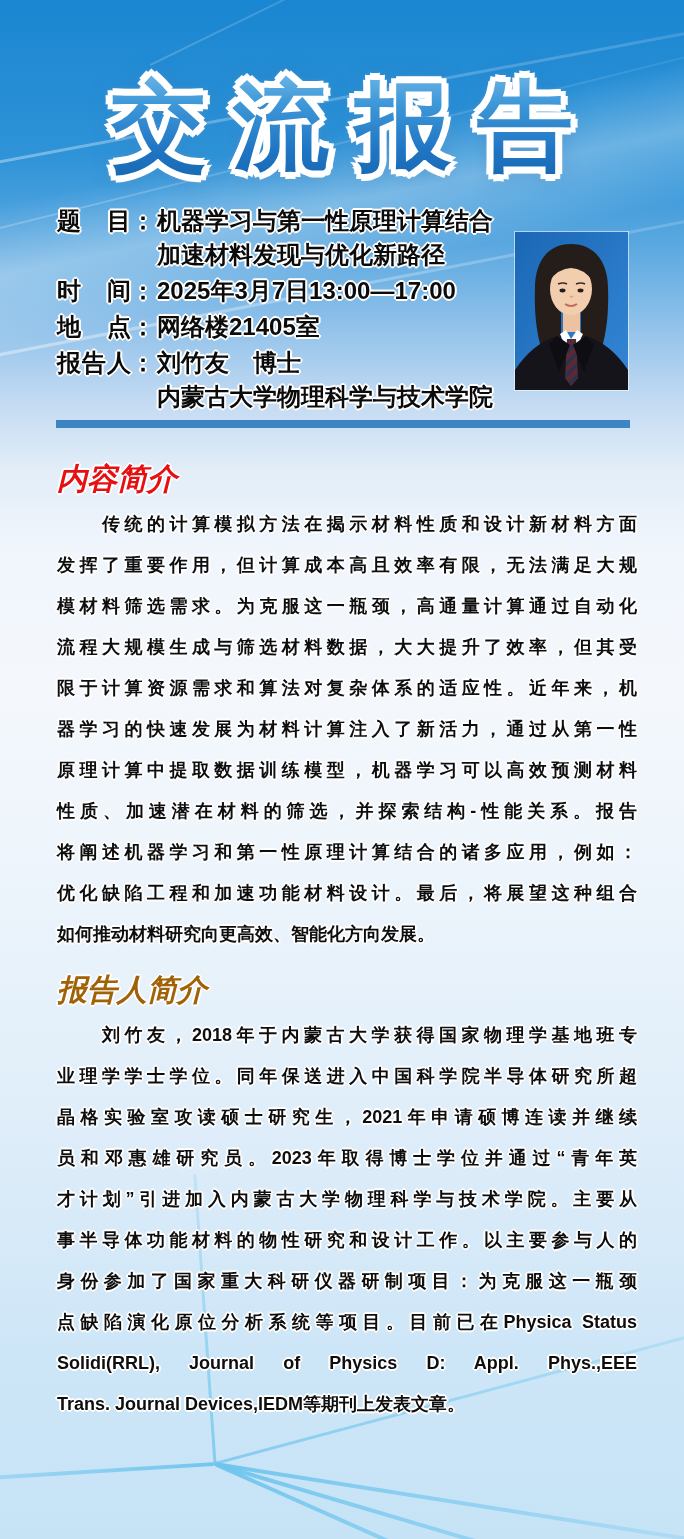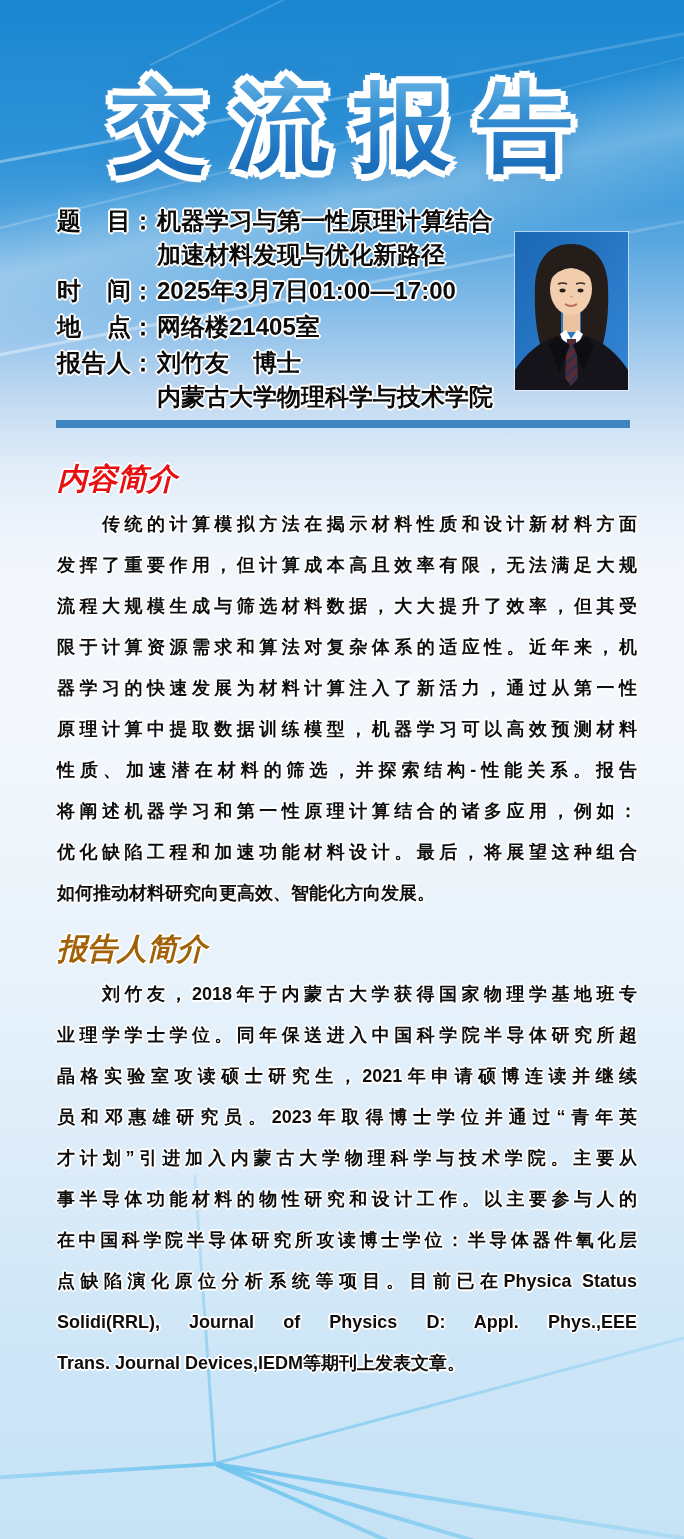--- a/index.html
+++ b/index.html
@@ -91,21 +91,21 @@
       <span class="dcolon">：</span>
     <div class="dvalue">
         <div class="tline">机器学习与第一性原理计算结合</div>
         <div class="tline">加速材料发现与优化新路径</div>
       </div>
   </div>
   <div class="drow">
     <span class="dlabel">时间</span>
       <span class="dcolon">：</span>
     <div class="dvalue">
-        <div class="tline">2025年3月7日01:00—17:00</div>
+        <div class="tline">2025年3月7日13:00—17:00</div>
       </div>
   </div>
   <div class="drow">
     <span class="dlabel">地点</span>
       <span class="dcolon">：</span>
     <div class="dvalue">
         <div class="tline">网络楼21405室</div>
       </div>
   </div>
   <div class="drow">
@@ -149,35 +149,36 @@
   </svg>
 </div>
 
 <div class="divider" style="background: rgb(61, 133, 192);"></div>
 
 <div class="main">
   <h2 class="sec-heading" style="color: rgb(230, 15, 18);">内容简介</h2>
   <div class="para">
       <div class="tline">　　传统的计算模拟方法在揭示材料性质和设计新材料方面</div>
       <div class="tline">发挥了重要作用，但计算成本高且效率有限，无法满足大规</div>
+      <div class="tline">模材料筛选需求。为克服这一瓶颈，高通量计算通过自动化</div>
       <div class="tline">流程大规模生成与筛选材料数据，大大提升了效率，但其受</div>
       <div class="tline">限于计算资源需求和算法对复杂体系的适应性。近年来，机</div>
       <div class="tline">器学习的快速发展为材料计算注入了新活力，通过从第一性</div>
       <div class="tline">原理计算中提取数据训练模型，机器学习可以高效预测材料</div>
       <div class="tline">性质、加速潜在材料的筛选，并探索结构-性能关系。报告</div>
       <div class="tline">将阐述机器学习和第一性原理计算结合的诸多应用，例如：</div>
       <div class="tline">优化缺陷工程和加速功能材料设计。最后，将展望这种组合</div>
       <div class="tline">如何推动材料研究向更高效、智能化方向发展。</div>
     </div>
   <h2 class="sec-heading second" style="color: #a16207;">报告人简介</h2>
   <div class="para">
       <div class="tline">　　刘竹友，2018年于内蒙古大学获得国家物理学基地班专</div>
       <div class="tline">业理学学士学位。同年保送进入中国科学院半导体研究所超</div>
       <div class="tline">晶格实验室攻读硕士研究生，2021年申请硕博连读并继续</div>
       <div class="tline">员和邓惠雄研究员。2023年取得博士学位并通过“青年英</div>
       <div class="tline">才计划”引进加入内蒙古大学物理科学与技术学院。主要从</div>
       <div class="tline">事半导体功能材料的物性研究和设计工作。以主要参与人的</div>
-      <div class="tline">在中国科学院半导体研究所攻读博士学位：半导体器件氧化层</div>
+      <div class="tline">身份参加了国家重大科研仪器研制项目：为克服这一瓶颈</div>
       <div class="tline">点缺陷演化原位分析系统等项目。目前已在Physica Status</div>
       <div class="tline">Solidi(RRL), Journal of Physics D: Appl. Phys.,EEE</div>
       <div class="tline">Trans. Journal Devices,IEDM等期刊上发表文章。</div>
     </div>
 </div>
 
 </body></html>

